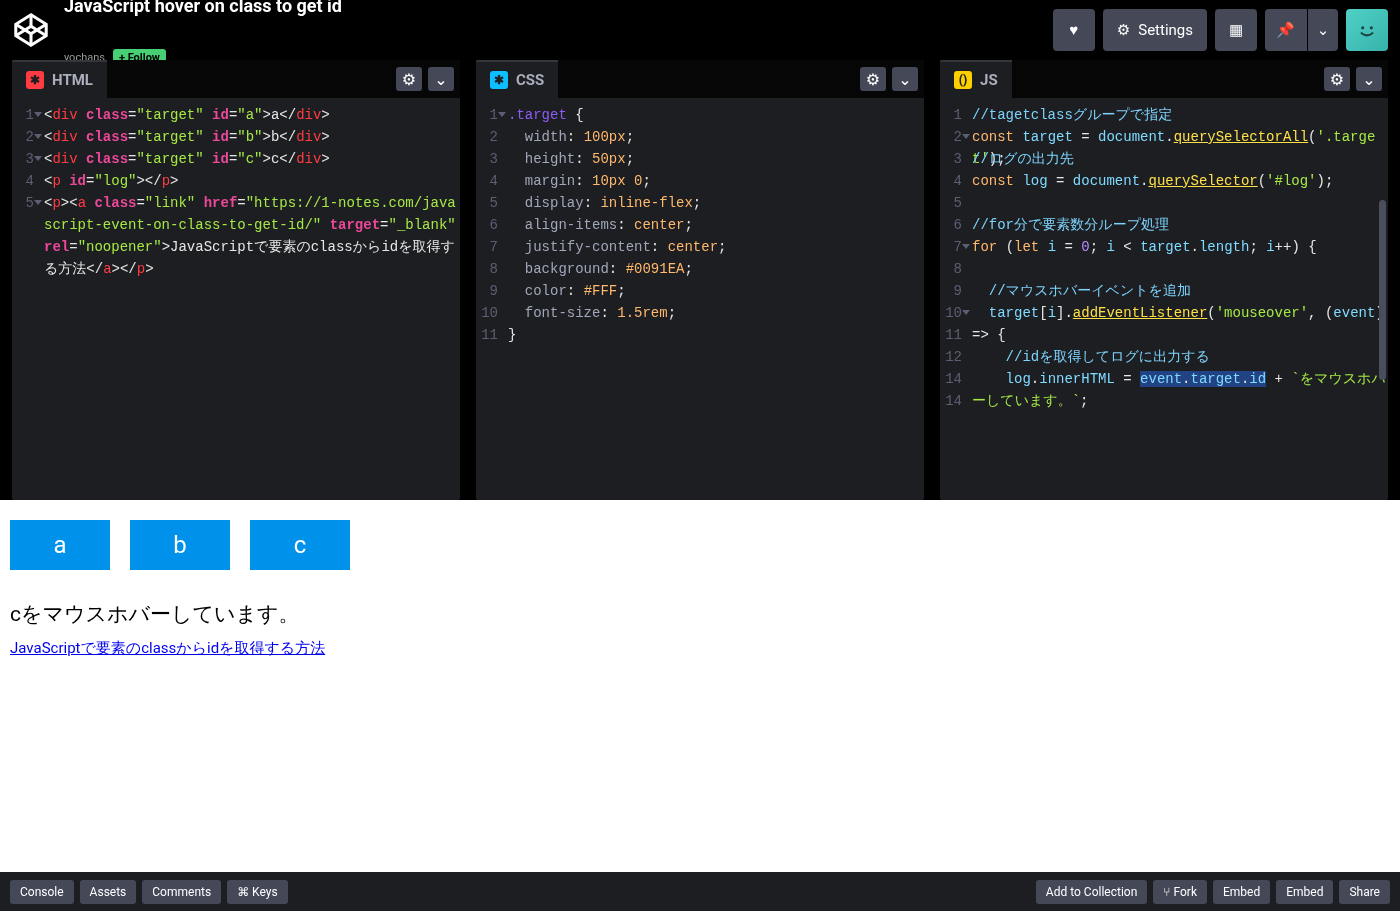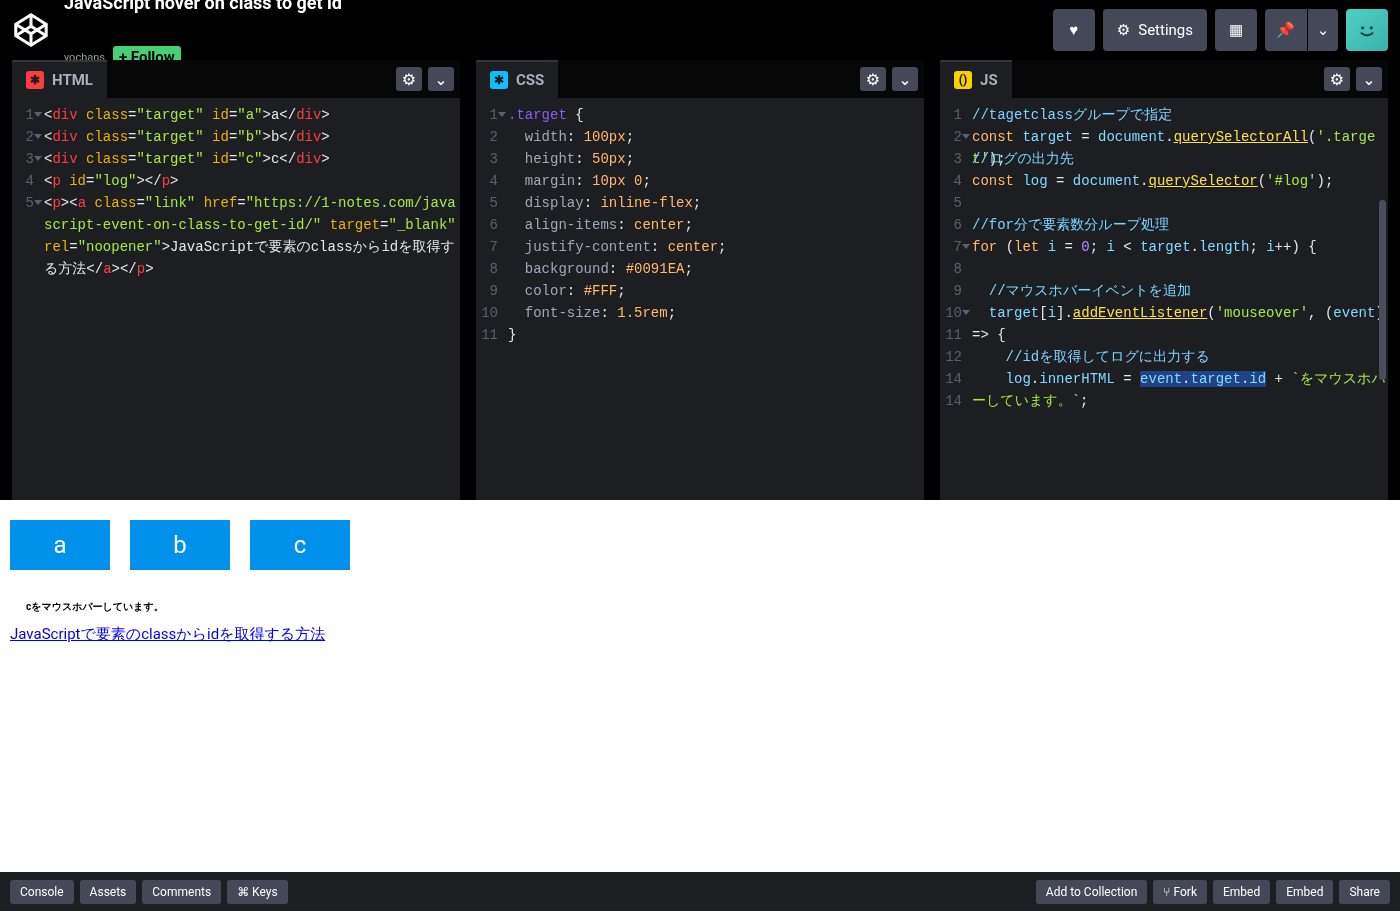--- a/index.html
+++ b/index.html
@@ -24,21 +24,21 @@
 .logo {
   width: 38px; height: 38px;
   margin-right: 14px;
   display:flex; align-items:center; justify-content:center;
 }
 .title-area { display:flex; flex-direction:column;gap:30px; }
 .pen-title { color:#fff; font-size:18px; font-weight:700; }
 .pen-author-row { display:flex; align-items:center; gap:8px; margin-top:3px;}
 .pen-author { color:#999; font-size:11px; }
 .follow-btn {
-  background:#46cf73; color:#000; font-size:15px; font-weight:700;
+  background:#46cf73; color:#000; font-size:11px; font-weight:700;
   padding:2px 6px; border-radius:3px; display:flex; align-items:center; gap:2px;
 }
 .header-spacer { flex:1; }
 .header-actions { display:flex; gap:8px; align-items:center; }
 .hbtn {
   background:#444857; color:#fff; border-radius:4px; height:42px;
   display:flex; align-items:center; justify-content:center; padding:0 14px;
   font-size:15px; gap:8px; cursor:pointer;
 }
 .hbtn.icon-only { padding:0; width:42px; }
@@ -92,21 +92,21 @@
 }
 .gutter div { height:22px; position:relative; }
 .fold::after{
   content:""; position:absolute; right:-8px; top:8px;
   border-left:4px solid transparent; border-right:4px solid transparent;
   border-top:5px solid #5a5f73;
 }
 .code { flex:1; color:#c5c8d4; white-space:pre; overflow:hidden; }
 .code .line { height:22px; white-space:pre-wrap; word-break:break-all; }
 .tok-tag  { color:#ff3c41; }
-.tok-attr { color:#eab308; }
+.tok-attr { color:#ec4899;font-weight:bold; }
 .tok-str  { color:#a5e844; }
 .tok-text { color:#e6e6e6; }
 .tok-kw   { color:#ffb86c; }
 .tok-num  { color:#b78cff; }
 .tok-prop { color:#a0a7b8; }
 .tok-punc { color:#e6e6e6; }
 .tok-sel  { color:#8b5cf6; }
 .tok-comm { color:#7dd3fc; }
 .tok-fn   { color:#fde047;text-decoration:underline; }
 .tok-var  { color:#7fdbff; }
@@ -119,21 +119,21 @@
 
 .preview {
   flex:1; background:#fff; padding:10px; color:#000;
 }
 .preview-targets { display:flex; gap:20px; }
 .ptarget {
   width:100px; height:50px; background:#0091ea; color:#fff;
   display:inline-flex; align-items:center; justify-content:center;
   font-size:1.5rem; margin:10px 0;
 }
-.preview-log { margin:20px 16px 10px; font-size:10px;font-weight:bold; }
+.preview-log { margin:20px 0 10px; font-size:21px; }
 .preview-link a { color:#0000ee; text-decoration:underline; font-size:15px; }
 
 
 .footer {
   background:#1d1e22; height:39px; display:flex; align-items:center;
   padding:0 10px; gap:6px;
 }
 .fbtn {
   background:#444857; color:#fff; font-size:12px; padding:5px 10px;
   border-radius:3px; cursor:pointer;

